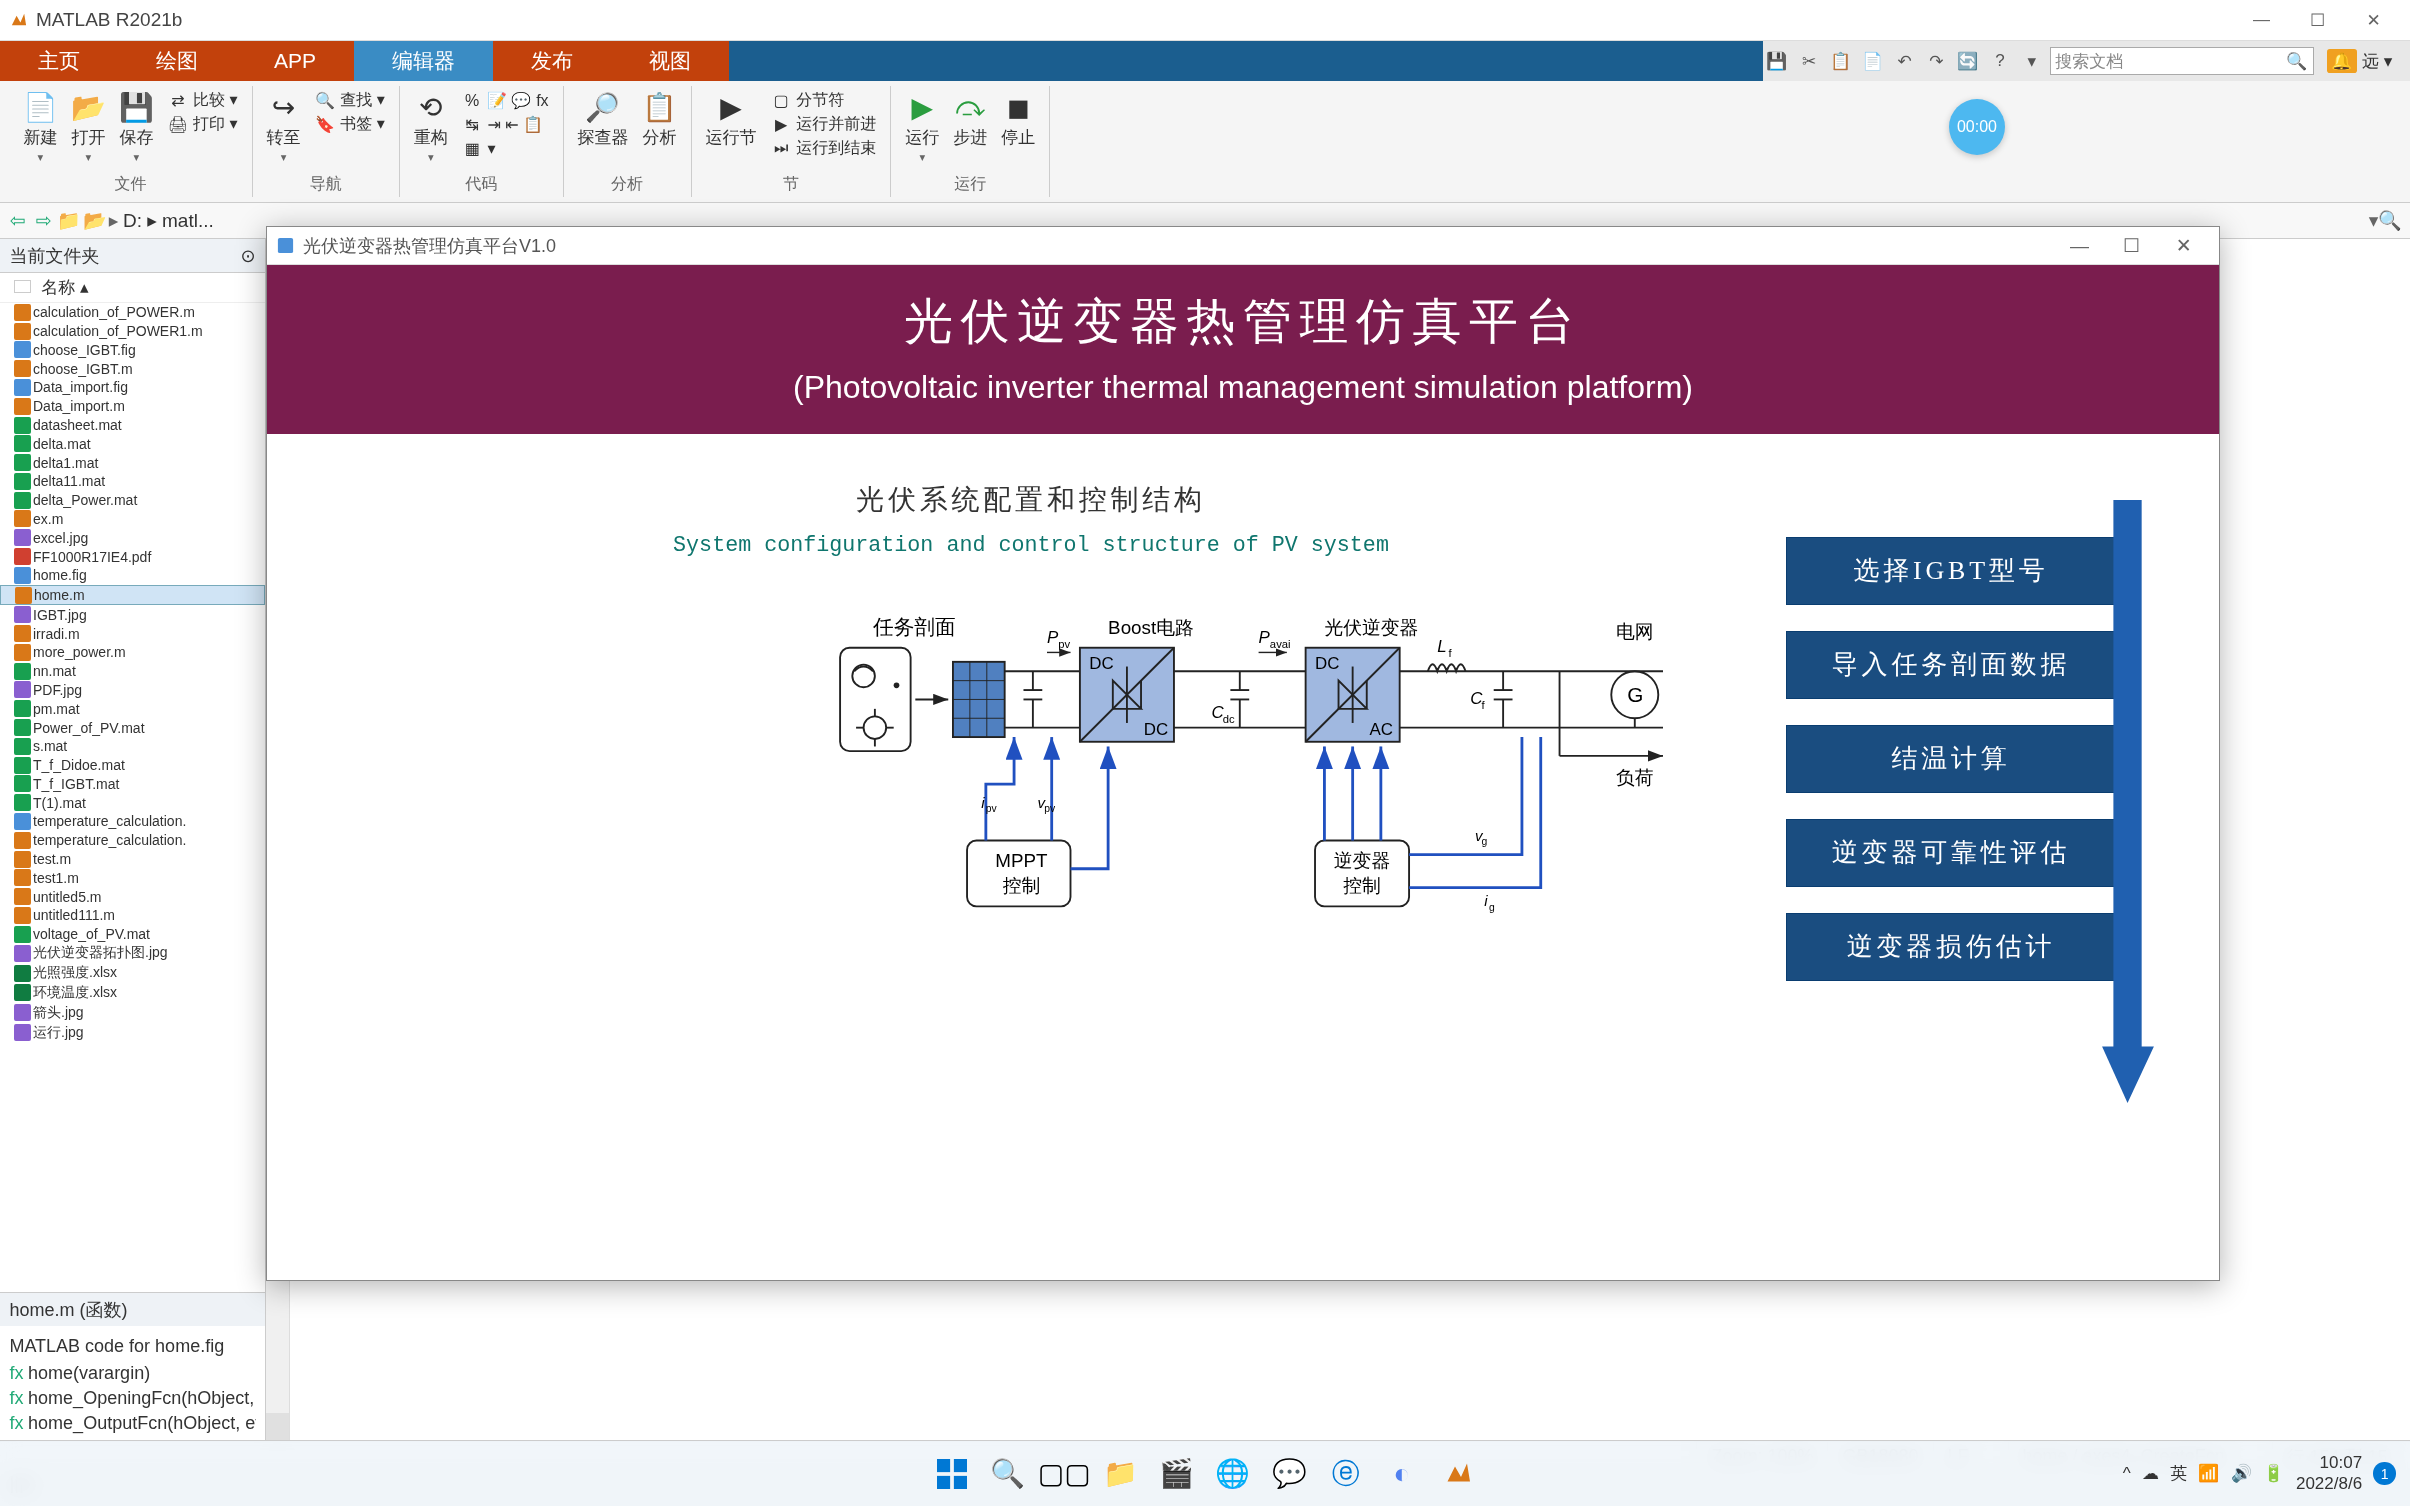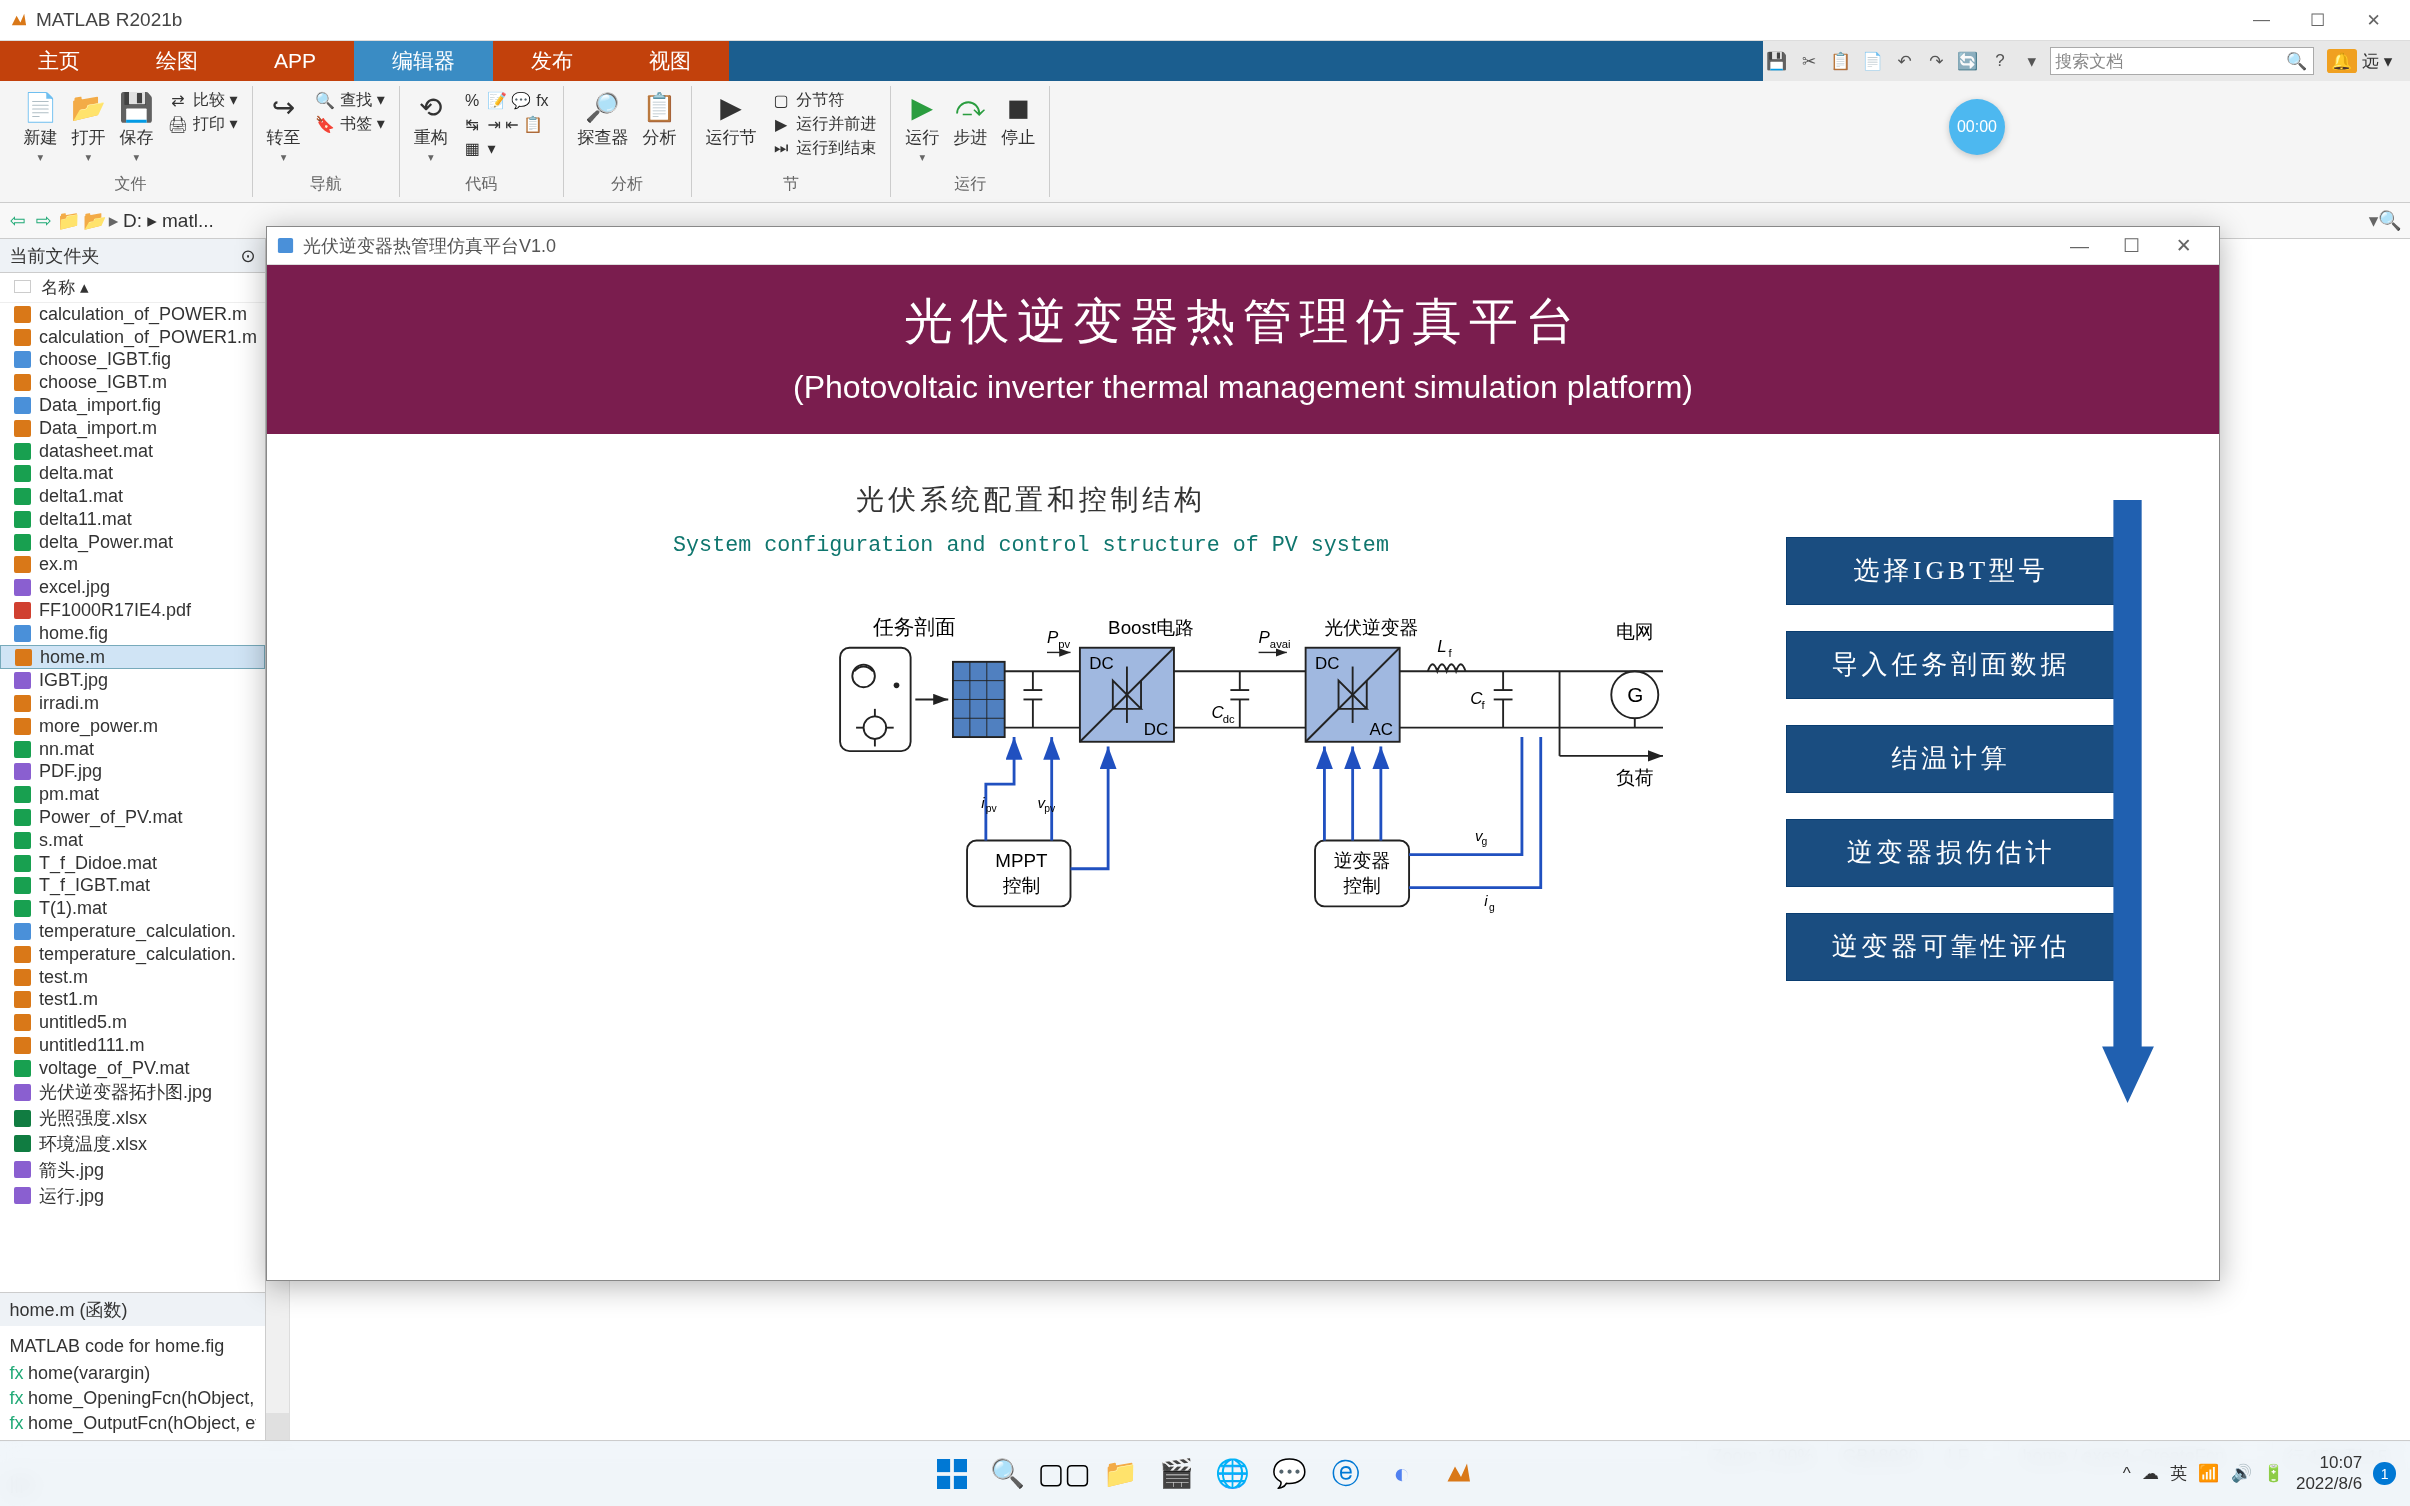--- a/index.html
+++ b/index.html
@@ -39,21 +39,21 @@
 .pathbar .path { flex: 1; padding-left: 4.7px; }
 .pathbar .searchico { width: 28px; color: #2a7; }
 
 
 .main { display: flex; height: calc(100% - 41px - 40px - 122px - 36px - 66px); }
 .sidebar { width: 266px; background: #fff; border-right: 0.9px solid #ccc; display: flex; flex-direction: column; }
 .sidebar .panel-hdr { background: #eef2f6; padding: 4.7px 9.4px; font-size: 18px; color: #333; border-bottom: 0.9px solid #ccc; display: flex; align-items: center; }
 .sidebar .panel-hdr .title { flex: 1; font-family: Liberation Serif, serif; }
 .sidebar .filelist { flex: 0 0 auto; overflow-y: auto; height: 989px; }
 .sidebar .filehdr { padding: 2.8px 14px; font-size: 17px; color: #333; border-bottom: 0.9px solid #eee; }
-.sidebar .file { padding: 0.9px 14px; font-size: 18px; color: #333; display: flex; align-items: center; gap: 8px; white-space: nowrap; overflow: hidden; }
+.sidebar .file { padding: 0.9px 14px; font-size: 14px; color: #333; display: flex; align-items: center; gap: 2px; white-space: nowrap; overflow: hidden; }
 .sidebar .file.sel { background: #d0e4f5; border: 0.9px solid #7ab; }
 .sidebar .file .ficn { width: 17px; height: 17px; flex: 0 0 17px; }
 .sidebar .details { border-top: 0.9px solid #ccc; }
 .sidebar .details .dhdr { background: #eef2f6; padding: 4.7px 9.4px; font-size: 18px; color: #333; }
 .sidebar .details .dbody { padding: 4.7px 9.4px; font-size: 18px; color: #333; }
 .sidebar .details .fn { display: flex; align-items: center; gap: 4.7px; padding: 1.9px 0; white-space: nowrap; overflow: hidden; }
 .sidebar .cmdwin { border-top: 0.9px solid #ccc; padding: 4.7px 9.4px; font-size: 19px; color: #333; }
 
 .editor { flex: 1; background: #fff; position: relative; }
 .editor .gutter { position: absolute; left: 0; top: 0; bottom: 0; width: 23.5px; background: #f0f0f0; border-right: 0.9px solid #ddd; }
@@ -637,22 +637,22 @@
           <text x="730" y="330" font-style="italic" font-size="16">i</text>
             <text x="735" y="335" font-size="11">g</text>
         </svg>
       </div>
     </div>
     <div class="btn-area">
       <div id="gui-buttons" style="display:flex;flex-direction:column;gap:26px;align-items:center;">
           <div class="gbtn">选择IGBT型号</div>
           <div class="gbtn">导入任务剖面数据</div>
           <div class="gbtn">结温计算</div>
+          <div class="gbtn">逆变器可靠性评估</div>
           <div class="gbtn">逆变器损伤估计</div>
-          <div class="gbtn">逆变器可靠性评估</div>
         </div>
       <svg class="arrow-down" viewBox="0 0 55 640">
         <rect x="12" y="0" width="30" height="590" fill="#2060b0"></rect>
         <path d="M 0 580 L 55 580 L 27 640 Z" fill="#2060b0"></path>
       </svg>
     </div>
   </div>
 </div>
 
 <div class="taskbar">

